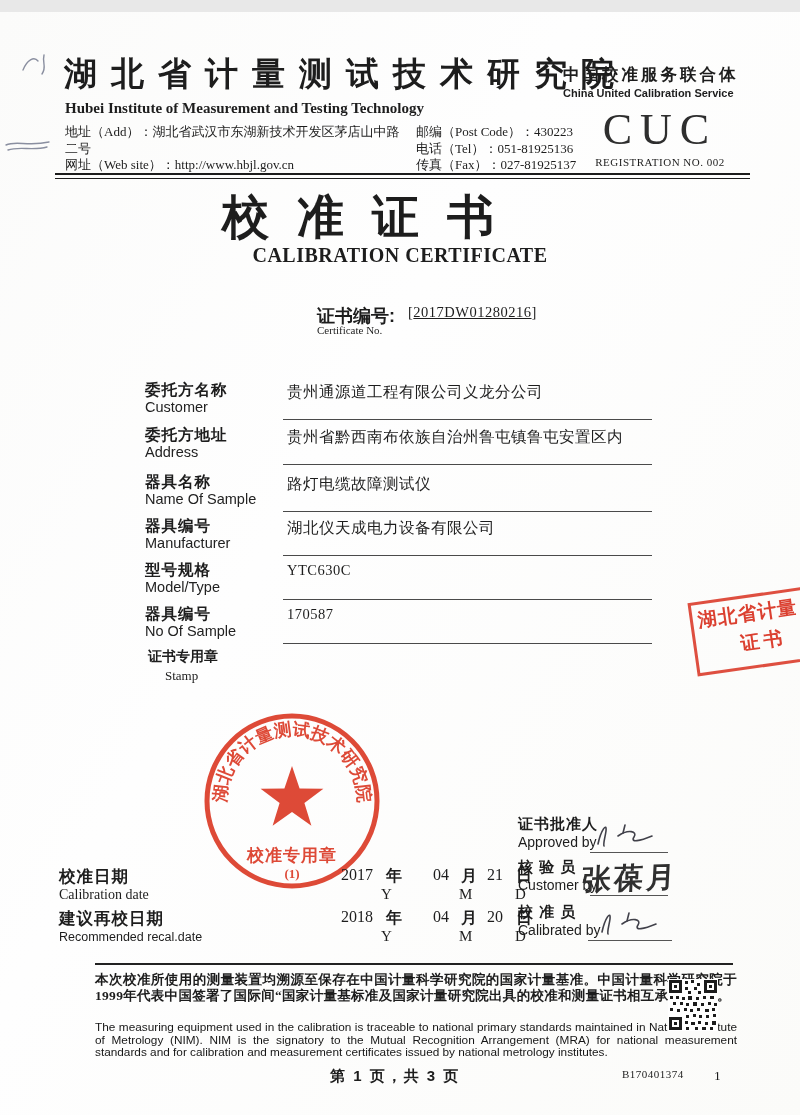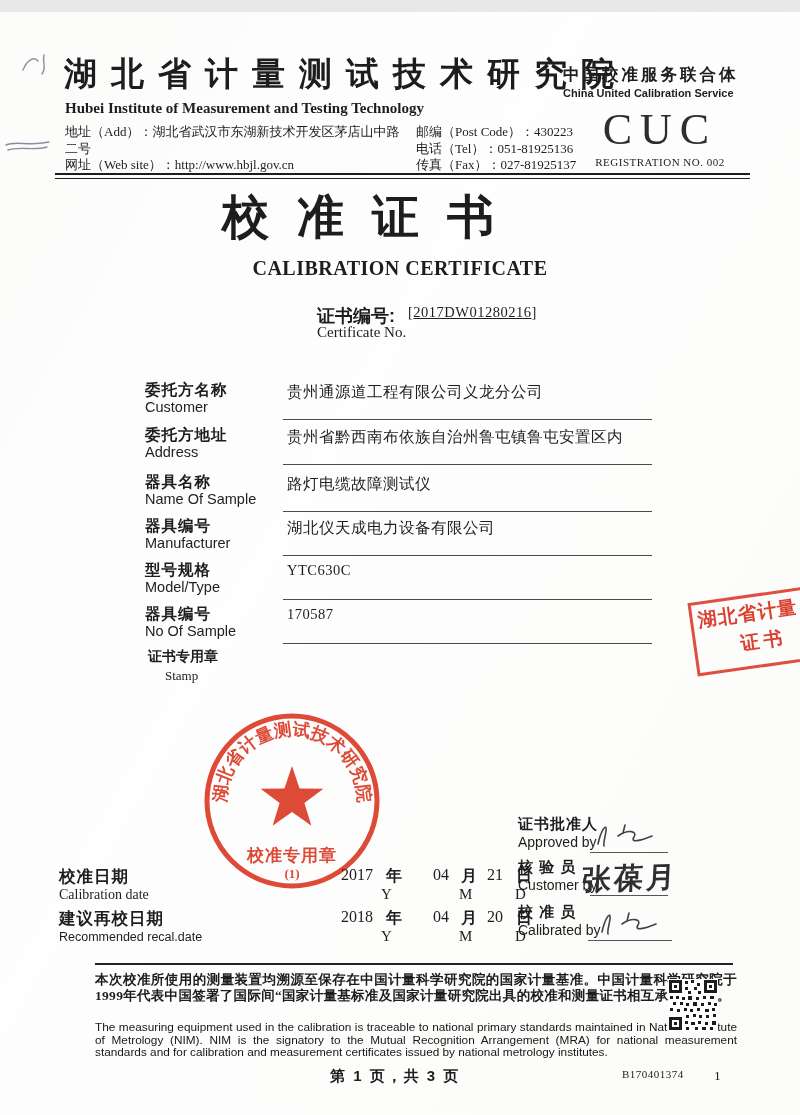--- a/index.html
+++ b/index.html
@@ -16,24 +16,24 @@
   .contact-left{left:65px;top:112px;width:338px;font-size:13px;line-height:16.5px;}
   .contact-right{left:416px;top:112px;width:230px;font-size:13px;line-height:16.5px;}
   .contact-left p,.contact-right p{margin:0;}
   .cuc-cn{left:563px;top:52px;font-size:16.5px;font-weight:bold;letter-spacing:3px;white-space:nowrap;}
   .cuc-en{left:563px;top:75px;font-size:11px;font-weight:bold;font-family:"Liberation Sans",sans-serif;}
   .cuc-logo{left:560px;top:92px;width:200px;text-align:center;font-size:44px;letter-spacing:8px;color:#2e2e2e;font-family:"Liberation Serif",serif;}
   .cuc-reg{left:560px;top:144px;width:200px;text-align:center;font-size:11px;letter-spacing:.5px;}
   .double-rule{left:55px;top:161px;width:695px;height:3px;border-top:2.5px solid #1c1c1c;border-bottom:1.5px solid #1c1c1c;}
   
   .title-cn{left:0;top:174px;width:800px;text-align:center;font-size:47px;font-weight:bold;letter-spacing:28px;text-indent:28px;margin-left:-42px;}
-  .title-en{left:0;top:245px;width:800px;text-align:center;font-size:20px;font-weight:bold;letter-spacing:.5px;}
+  .title-en{left:0;top:232px;width:800px;text-align:center;font-size:20px;font-weight:bold;letter-spacing:.5px;}
   
   .certno-cn{left:317px;top:292px;font-size:18px;font-weight:600;font-family:"Liberation Sans",sans-serif;}
-  .certno-en{left:317px;top:312px;font-size:15px;}
+  .certno-en{left:317px;top:312px;font-size:11px;}
   .certno-val{left:408px;top:292px;font-size:14.5px;letter-spacing:.5px;}
   .certno-val .u{text-decoration:underline;}
   
   .field-row{left:0;width:800px;height:46px;}
   .f-cn{position:absolute;left:145px;top:0;font-size:15.5px;font-weight:600;letter-spacing:1px;font-family:"Liberation Sans",sans-serif;}
   .f-en{position:absolute;left:145px;top:19px;font-size:14.5px;font-family:"Liberation Sans",sans-serif;color:#222;}
   .f-value{position:absolute;left:287px;top:2px;font-size:15.5px;letter-spacing:.5px;}
   .f-line{position:absolute;left:283px;top:39px;width:369px;border-bottom:1.5px solid #4a4a4a;}
   
   .stamp-cn{left:148px;top:636px;font-size:14px;font-weight:600;font-family:"Liberation Sans",sans-serif;}

